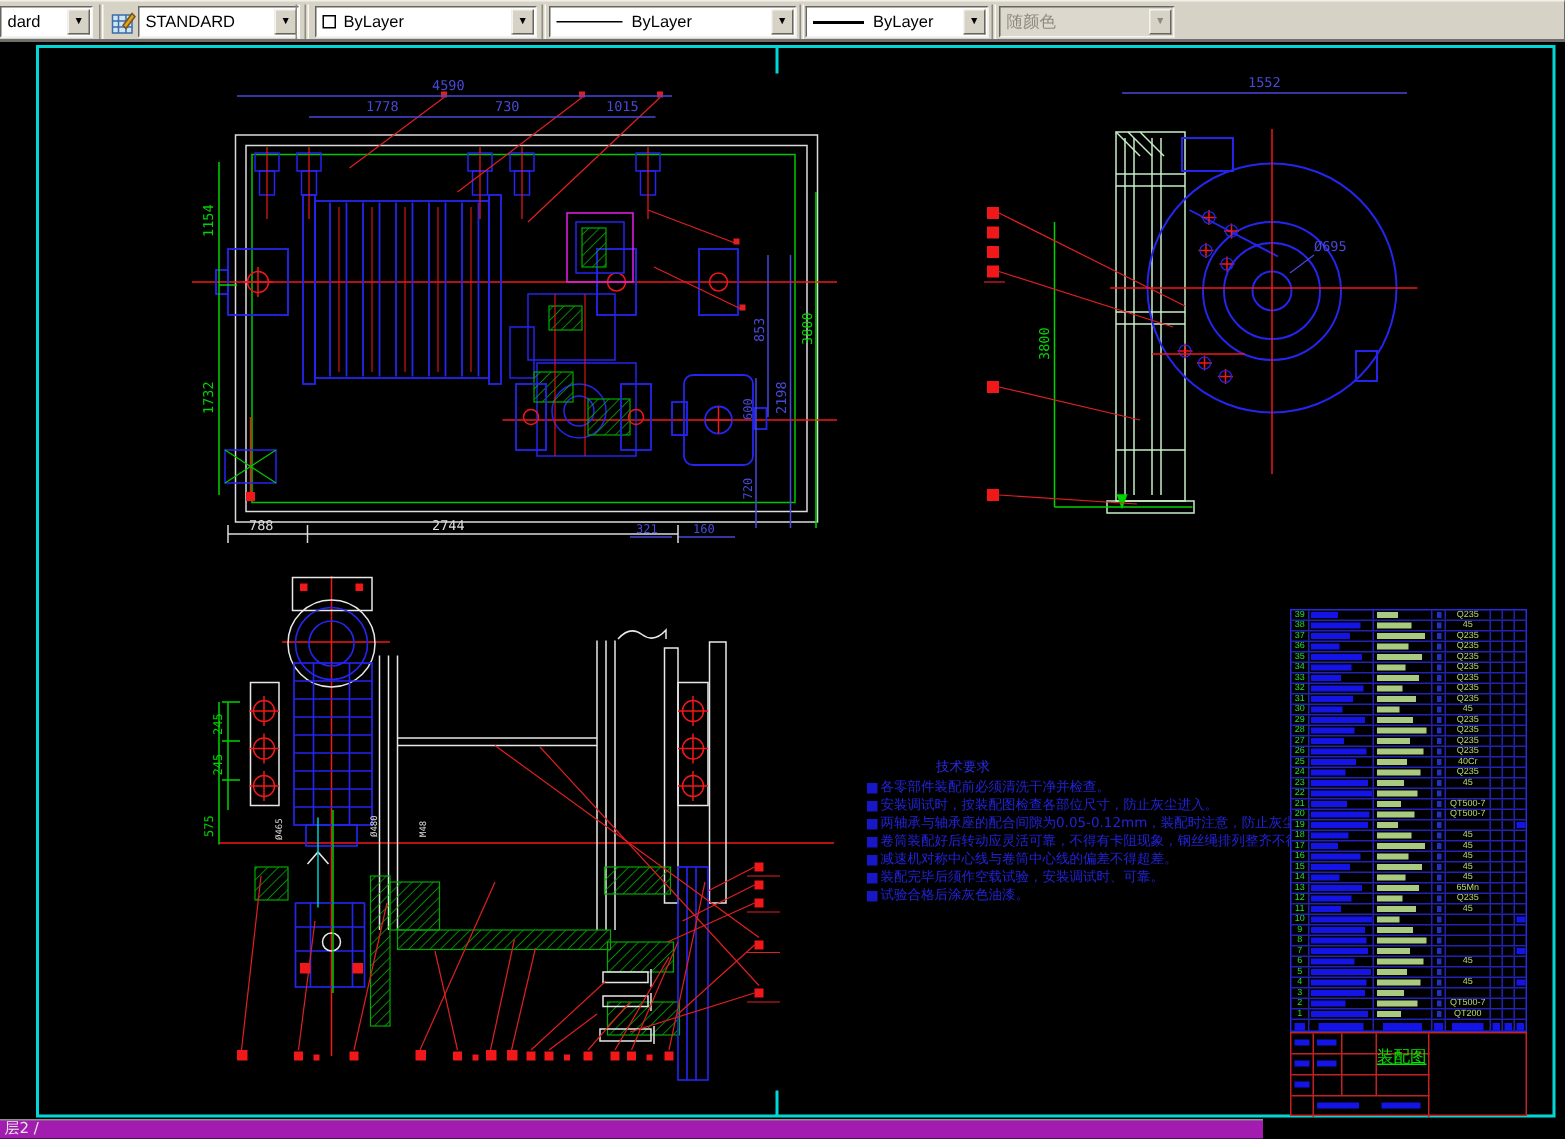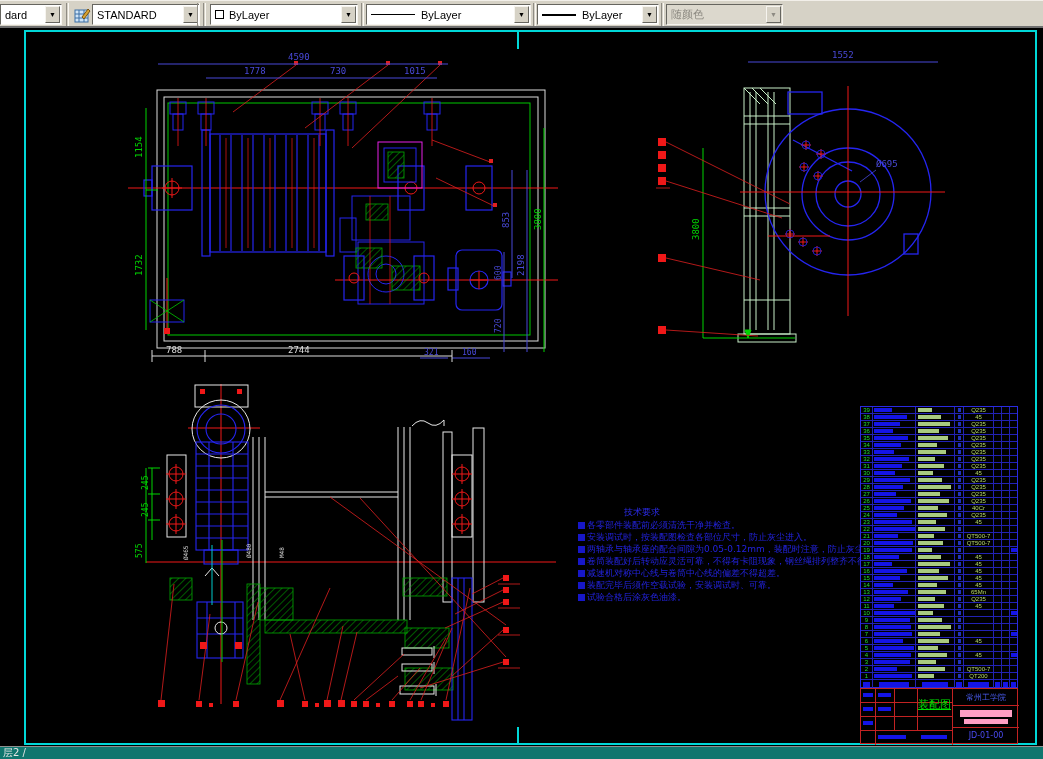--- a/index.html
+++ b/index.html
@@ -61,21 +61,21 @@
   .bluebar{position:absolute;height:4px;background:#1414e6;}
   .tb-name{position:absolute;left:34px;top:8px;width:56px;text-align:right;color:#00e400;font-size:11px;text-decoration:underline;}
   .tb-right{position:absolute;left:92px;top:0;width:66px;height:56px;}
   .tb-org{height:17px;border-bottom:1px solid #c22222;color:#4a5cf0;font-size:8px;display:flex;align-items:center;justify-content:center;}
   .tb-mid{height:22px;border-bottom:1px solid #c22222;display:flex;flex-direction:column;align-items:center;justify-content:center;gap:2px;}
   .pink1{width:52px;height:7px;background:#ff9fc4;}
   .pink2{width:44px;height:5px;background:#ff9fc4;}
   .tb-no{height:15px;color:#4a4af0;font-size:8px;display:flex;align-items:center;justify-content:center;}
 
   
-  .status{position:absolute;top:746px;left:0;width:1043px;height:13px;background:#0f766e;
+  .status{position:absolute;top:746px;left:0;width:842px;height:13px;background:#a21caf;
           border-top:1px solid #8f8f8f;color:#e6e6e6;font-size:10px;line-height:12px;padding-left:3px;
           font-family:"DejaVu Sans",sans-serif;}
 
   svg text{font-family:"DejaVu Sans Mono",monospace;}
 </style>
 </head>
 <body>
 
 <div class="toolbar">
   <div class="combo" style="left:0;width:62px;">
@@ -1327,26 +1327,18 @@
         <div class="vl" style="left:56px;height:41px"></div>
     <div class="bluebar" style="left:2px;top:4px;width:10px"></div>
     <div class="bluebar" style="left:17px;top:4px;width:13px"></div>
     <div class="bluebar" style="left:2px;top:18px;width:10px"></div>
     <div class="bluebar" style="left:17px;top:18px;width:13px"></div>
     <div class="bluebar" style="left:2px;top:32px;width:10px"></div>
     <div class="bluebar" style="left:17px;top:46px;width:28px"></div>
     <div class="bluebar" style="left:60px;top:46px;width:26px"></div>
     <div class="tb-name">装配图</div>
   </div>
-  <div class="tb-right">
-    <div class="tb-org">常州工学院</div>
-    <div class="tb-mid">
-      <div class="pink1"></div>
-      <div class="pink2"></div>
-    </div>
-    <div class="tb-no">JD-01-00</div>
-  </div>
 </div>
 </div>
 
 <div class="status">
   <span>层2 /</span>
 </div>
 
 </body></html>

